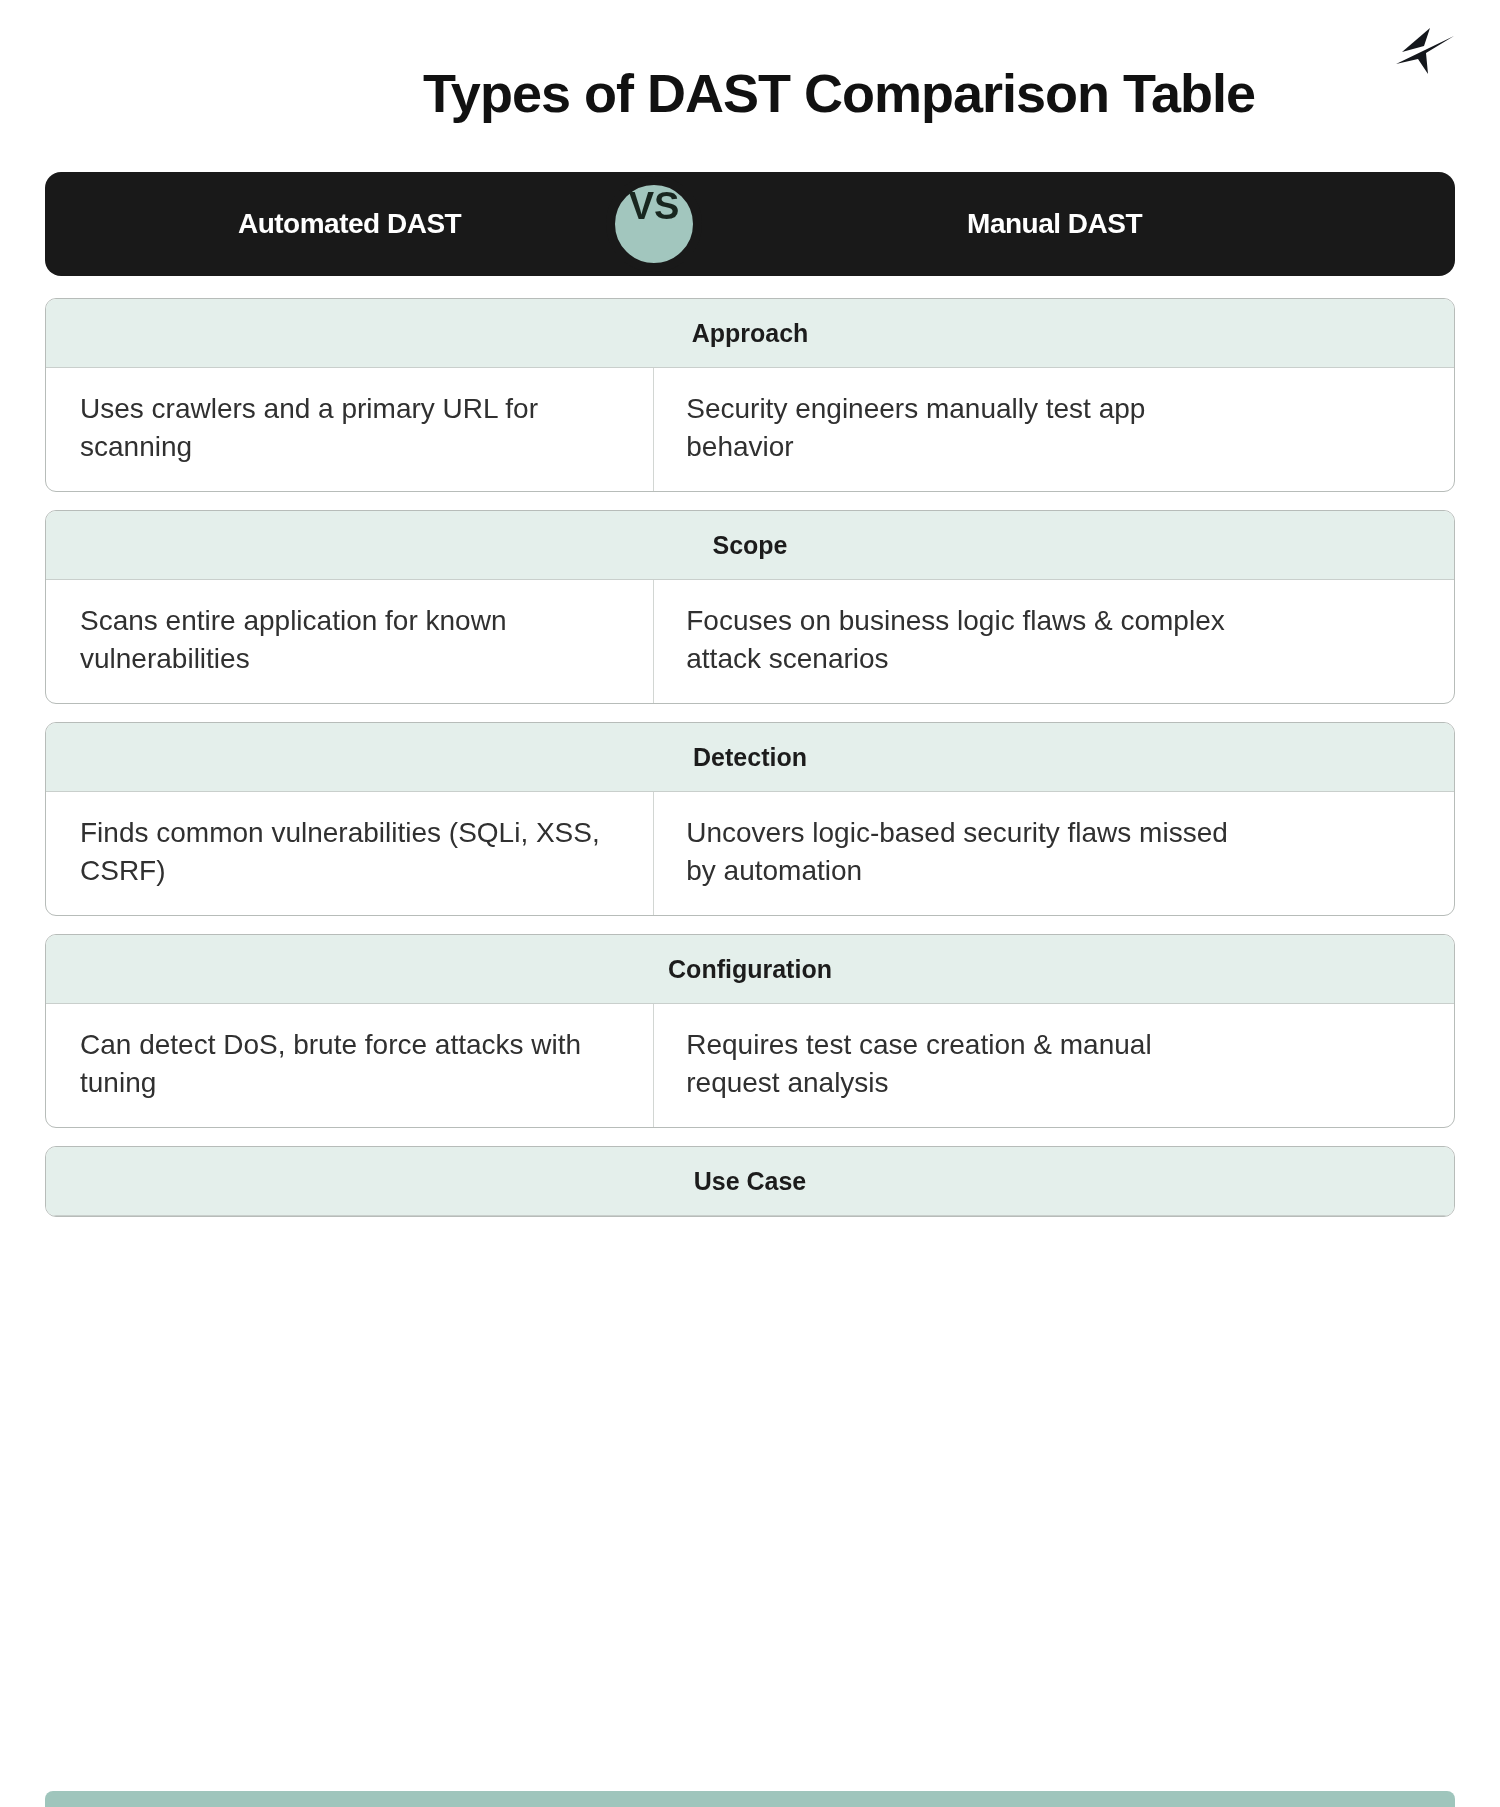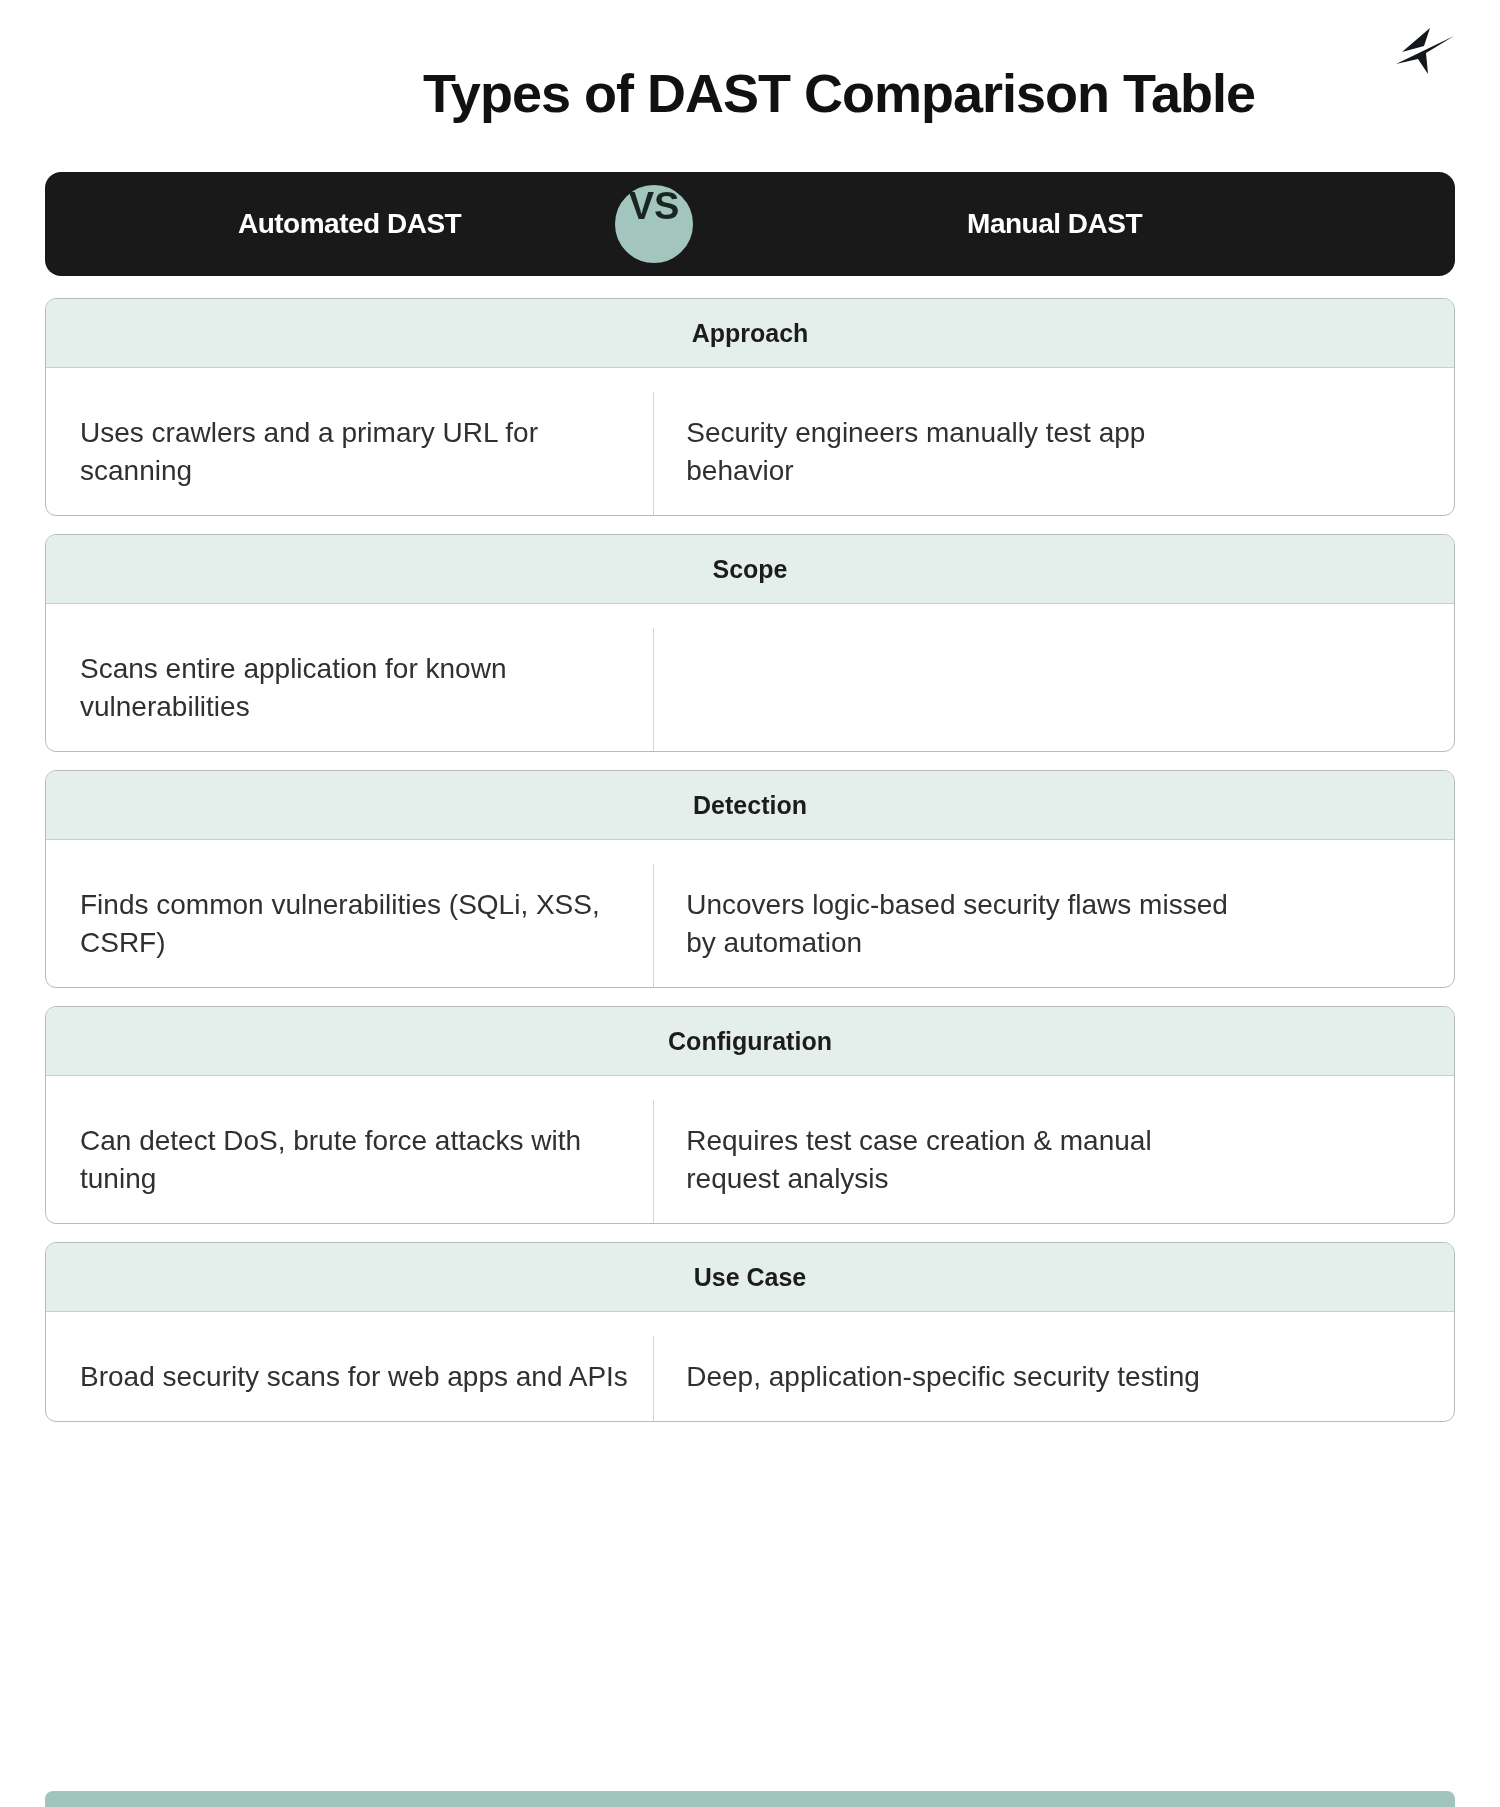--- a/index.html
+++ b/index.html
@@ -80,21 +80,21 @@
   .card-header {
     background: var(--section-header-bg, #e4efeb);
     border-bottom: 1.6px solid #c9cfcc;
     text-align: center;
     font-size: 25px;
     line-height: 34px;
     font-weight: 700;
     color: #1c1c1c;
     padding: 17px 0;
   }
-  .card-body { display: flex; align-items: center; margin-top: 24px; }
+  .card-body { display: flex; align-items: center; }
   .cell {
     font-size: 28px;
     line-height: 38px;
     color: var(--text, #303030);
     padding: 22px 20px 25px 34px;
   }
   .cell.left  {
     width: 43.2%;
     border-right: 1.6px solid var(--divider, #d2d6d3);
   }
@@ -141,20 +141,21 @@
     <div class="card-body">
       <div class="cell left">Uses crawlers and a primary URL for scanning</div>
       <div class="cell right">Security engineers manually test app behavior</div>
     </div>
   </section>
 
   <section class="card">
     <div class="card-header">Scope</div>
     <div class="card-body">
       <div class="cell left">Scans entire application for known vulnerabilities</div>
+      <div class="cell right">Focuses on business logic flaws &amp; complex attack scenarios</div>
     </div>
   </section>
 
   <section class="card">
     <div class="card-header">Detection</div>
     <div class="card-body">
       <div class="cell left">Finds common vulnerabilities (SQLi, XSS, CSRF)</div>
       <div class="cell right">Uncovers logic-based security flaws missed by automation</div>
     </div>
   </section>
@@ -163,21 +164,17 @@
     <div class="card-header">Configuration</div>
     <div class="card-body">
       <div class="cell left">Can detect DoS, brute force attacks with tuning</div>
       <div class="cell right">Requires test case creation &amp; manual request analysis</div>
     </div>
   </section>
 
 
   <section class="card">
     <div class="card-header">Use Case</div>
-    <div class="card-body">
-      <div class="cell left">Broad security scans for web apps and APIs</div>
-      <div class="cell right">Deep, application-specific security testing</div>
-    </div>
   </section>
 </div>
 
   <div class="footer-bar"></div>
 </div>
 
 </body></html>

